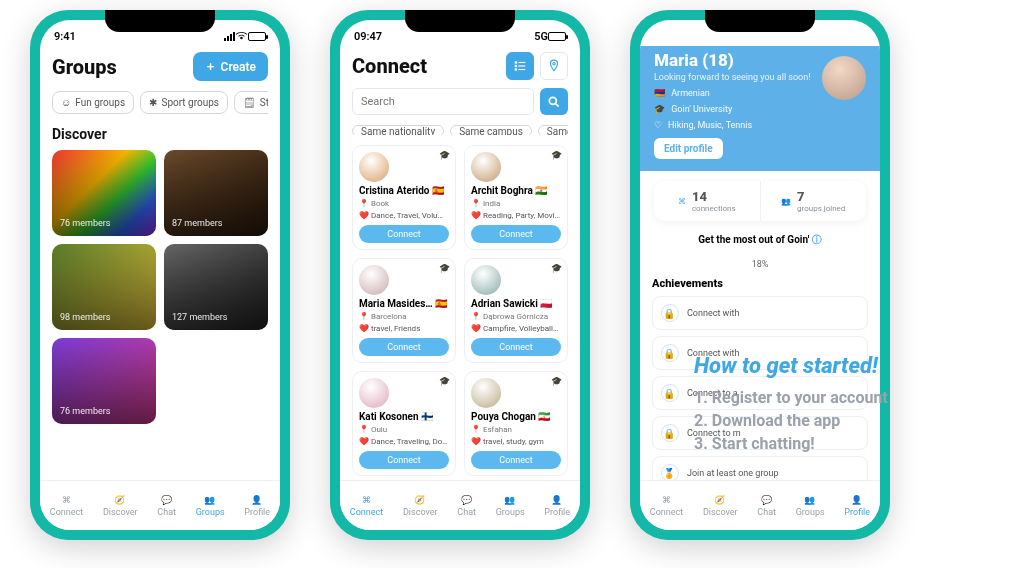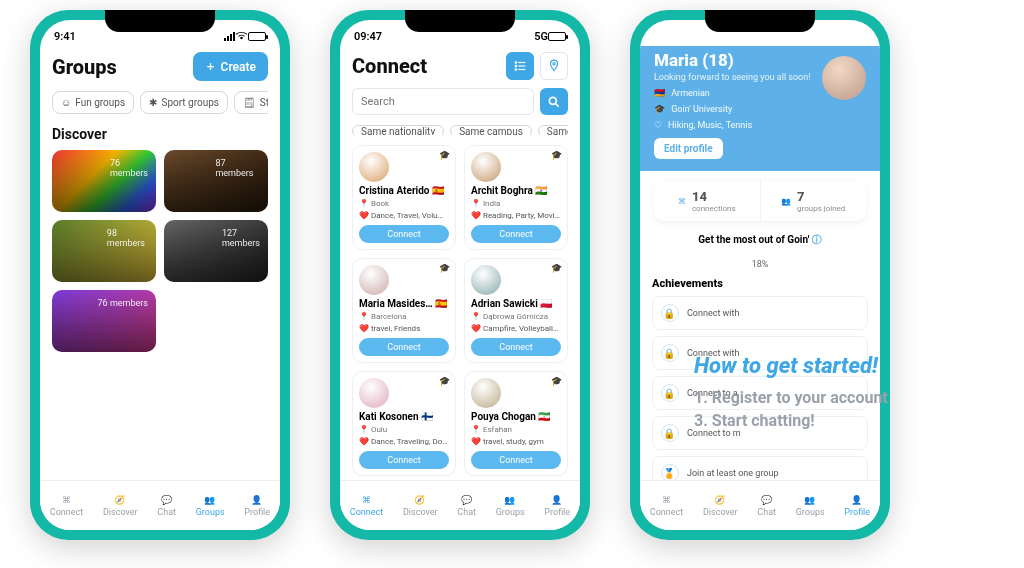--- a/index.html
+++ b/index.html
@@ -23,21 +23,21 @@
   .content { flex:1; overflow:hidden; padding:0 12px 4px; display:flex; flex-direction:column; }
   h1.title { font-size:20px; font-weight:800; color:#111; }
   .topline { display:flex; align-items:center; justify-content:space-between; margin-top:6px; }
 
   .btn-create { background:#3fa7e6; color:#fff; border:none; border-radius:8px; padding:6px 12px; font-size:12px; font-weight:600; display:flex; align-items:center; gap:4px; }
   .chip-row { display:flex; gap:6px; margin-top:10px; overflow:hidden; }
   .chip { border:1px solid #d3d7dd; border-radius:8px; padding:5px 8px; font-size:10px; color:#555; white-space:nowrap; display:flex; gap:4px; align-items:center; background:#fff;}
   .section-label { font-size:14px; font-weight:700; margin-top:12px; color:#111; }
 
   .grid2 { display:grid; grid-template-columns:1fr 1fr; gap:8px; margin-top:8px; }
-  .card-img { border-radius:10px; height:62px; position:relative; color:#fff; display:flex; flex-direction:row; justify-content:flex-end; padding:8px; overflow:hidden;}
+  .card-img { border-radius:10px; height:86px; position:relative; color:#fff; display:flex; flex-direction:column; justify-content:flex-end; padding:8px; overflow:hidden;}
   .card-img .name { font-weight:700; font-size:11px; }
   .card-img .members { font-size:9px; opacity:.9;}
   .card-img .overlay{ position:absolute; inset:0; background:linear-gradient(180deg,rgba(0,0,0,0),rgba(0,0,0,.55)); }
   .card-img .bg{ position:absolute; inset:0; }
 
   .tabbar { height:50px; border-top:1px solid #eee; display:flex; justify-content:space-around; align-items:center; background:#fff;}
   .tab { display:flex; flex-direction:column; align-items:center; font-size:9px; color:#9aa1aa; gap:2px;}
   .tab.active { color:#3fa7e6; }
 
   
@@ -393,15 +393,16 @@
         </div>
   </div>
 </div>
 
 </div>
 
 <div class="howto">
   <h3>How to get started!</h3>
   <ol>
     <li>1. Register to your account</li>
+    <li>2. Download the app</li>
     <li>3. Start chatting!</li>
   </ol>
 </div>
 
 </body></html>

